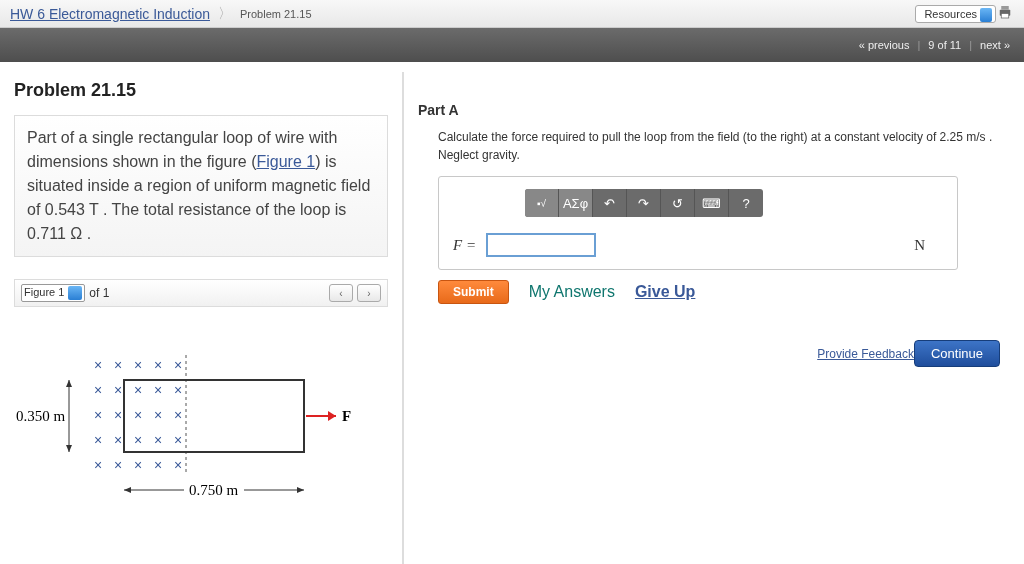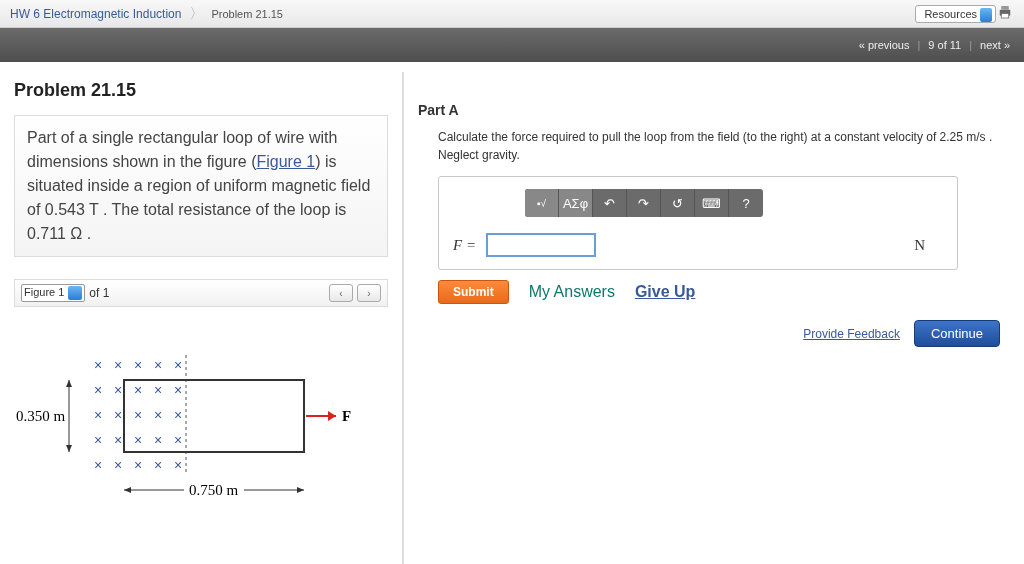--- a/index.html
+++ b/index.html
@@ -1,18 +1,18 @@
 <!DOCTYPE html>
 <html><head>
 <meta charset="utf-8">
 <style>
 * { box-sizing: border-box; margin: 0; padding: 0; }
 body { font-family: Arial, Helvetica, sans-serif; font-size: 12px; color: #333; background: #fff; }
 .topbar { background: linear-gradient(#f8f8f8, #e8e8e8); border-bottom: 1px solid #ccc; padding: 4px 10px; display: flex; align-items: center; height: 28px; }
-.breadcrumb-item { color: #3a5998; cursor: pointer; font-size: 12px; }
+.breadcrumb-item { color: #3a5998; text-decoration: underline; cursor: pointer; font-size: 14px; }
 .breadcrumb-sep { margin: 0 8px; color: #aaa; font-size: 14px; }
 .breadcrumb-current { color: #555; font-size: 11px; }
 .top-right { margin-left: auto; display: flex; align-items: center; gap: 0; }
 .resources-btn { background: #fff; border: 1px solid #aaa; border-radius: 3px; padding: 2px 18px 2px 8px; font-size: 11px; position: relative; cursor: pointer; }
 .resources-btn::after { content: ""; position: absolute; right: 3px; top: 2px; width: 12px; height: 14px; background: linear-gradient(#6ab6f5,#2a7fd4); border-radius: 2px; }
 .print-icon svg { width: 18px; height: 18px; }
 .navbar { background: linear-gradient(#6b6b6b,#4e4e4e); color: #eee; font-size: 11px; padding: 3px 14px; text-align: right; height: 34px; display:flex; justify-content:flex-end; align-items:center; gap:8px;}
 .navbar span { cursor: pointer; }
 .navbar .divider { color: #999; }
 .container { display: flex; padding: 10px 14px; gap: 0; }
@@ -35,21 +35,21 @@
 .toolbar .tb-btn.light { background:#888; }
 .toolbar .tb-btn:last-child { border-right:none; }
 .answer-row { display:flex; align-items:center; gap:10px; font-family: 'Times New Roman', serif; font-size:15px; }
 .answer-row .eq-label { font-style: italic; }
 .answer-input { width: 110px; height: 24px; border: 2px solid #6a9fd4; }
 .answer-row .unit { margin-left: auto; margin-right: 18px; }
 .submit-row { margin-left: 20px; margin-top: 10px; display:flex; align-items:center; gap: 20px; }
 .submit-btn { background: linear-gradient(#ff8a3c,#e86a1a); color:#fff; border:1px solid #c85510; border-radius:3px; padding: 4px 14px; font-weight:bold; font-size:12px; cursor:pointer; }
 .my-answers { color:#0f766e; font-size:16px; }
 .give-up { color:#3a5998; text-decoration:underline; cursor:pointer; font-size:16px; font-weight:bold; }
-.bottom-row { margin-top: 16px; display:flex; justify-content:flex-end; align-items:center; gap:14px; padding-right: 10px; }
+.bottom-row { margin-top: 36px; display:flex; justify-content:flex-end; align-items:center; gap:0; padding-right: 10px; }
 .feedback-link { color:#3a5998; text-decoration:underline; cursor:pointer; font-size:12px; }
 .continue-btn { background: linear-gradient(#3d74c7,#1f4e9c); color:#fff; border:1px solid #163d7a; border-radius:4px; padding:5px 16px; font-size:13px; cursor:pointer; }
 
 .figure-svg { width: 360px; height: 220px; }
 .x-mark { font-family: sans-serif; font-size: 14px; fill: #3a5998; }
 .fig-label { font-family: 'Times New Roman', serif; font-size: 15px; fill: #000; }
 </style>
 </head>
 <body>
 

